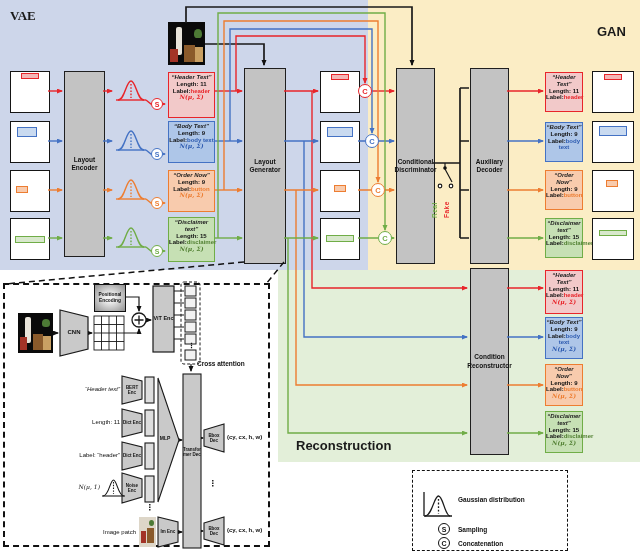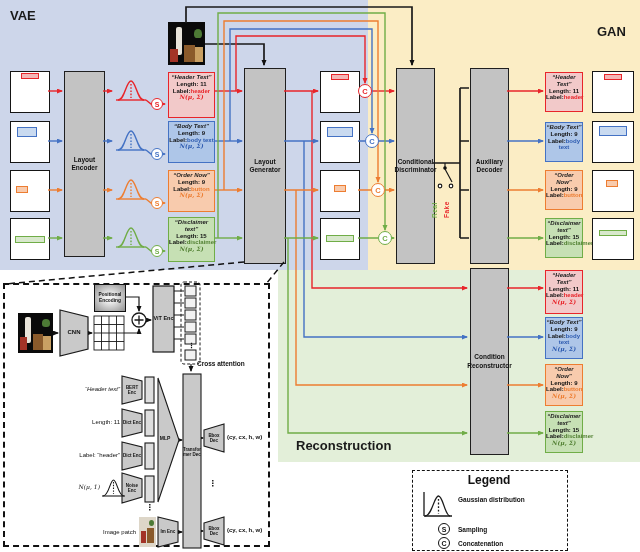--- a/index.html
+++ b/index.html
@@ -42,21 +42,21 @@
   .imgblk{position:absolute;background:#0a0a0a;overflow:hidden;}
 </style>
 </head>
 <body>
 
 <div id="canvas">
 
   <div class="region" style="left:0;top:0;width:368px;height:270px;background:#cdd6ea;"></div>
   <div class="region" style="left:368px;top:0;width:272px;height:270px;background:#fbedc5;"></div>
   <div class="region" style="left:278px;top:270px;width:362px;height:192px;background:#e3efd9;"></div>
-  <div class="region-label" style="left:10px;top:8px;">VAE</div>
+  <div class="region-label" style="left:10px;top:8px;font-family:Liberation Serif, serif;">VAE</div>
   <div class="region-label" style="left:597px;top:24px;">GAN</div>
   <div class="region-label" style="left:296px;top:438px;">Reconstruction</div>
 
   <div class="detailbox" style="left:3px;top:283px;width:263px;height:260px;"></div>
 
   <svg id="wires" width="640" height="552" viewBox="0 0 640 552">
     <defs>
       <marker id="ab" markerUnits="userSpaceOnUse" markerWidth="6" markerHeight="6" refX="5" refY="2.5" orient="auto">
           <path d="M0,0L6,2.5L0,5z" fill="#111"></path>
         </marker>
@@ -439,22 +439,20 @@
     </div>
   <div class="tinylabel toplayer" style="left:204px;top:523px;width:20px;height:16px;">
     <span>Bbox Dec</span>
     </div>
   <div class="abs toplayer" style="left:227px;top:434px;font-size:6px;font-weight:bold;">
     <span>(cy, cx, h, w)</span></div>
   <div class="abs toplayer" style="left:227px;top:527px;font-size:6px;font-weight:bold;">
     <span>(cy, cx, h, w)</span></div>
 
   <div class="legendbox" style="left:412px;top:470px;width:154px;height:79px;"></div>
-  <div class="abs toplayer" style="left:412px;top:473px;width:154px;text-align:center;font-size:12px;font-weight:bold;">
-    <span>Legend</span></div>
   <div class="abs toplayer" style="left:458px;top:495px;width:70px;font-size:6.5px;font-weight:bold;line-height:1.4;">
     <span>Gaussian distribution</span></div>
   <div class="scircle b-black toplayer" style="left:438px;top:523px;">
       <span>S</span>
     </div>
   <div class="abs toplayer" style="left:458px;top:526px;width:80px;font-size:6.5px;font-weight:bold;">
     <span>Sampling</span></div>
   <div class="scircle b-black toplayer" style="left:438px;top:537px;">
       <span>C</span>
     </div>

